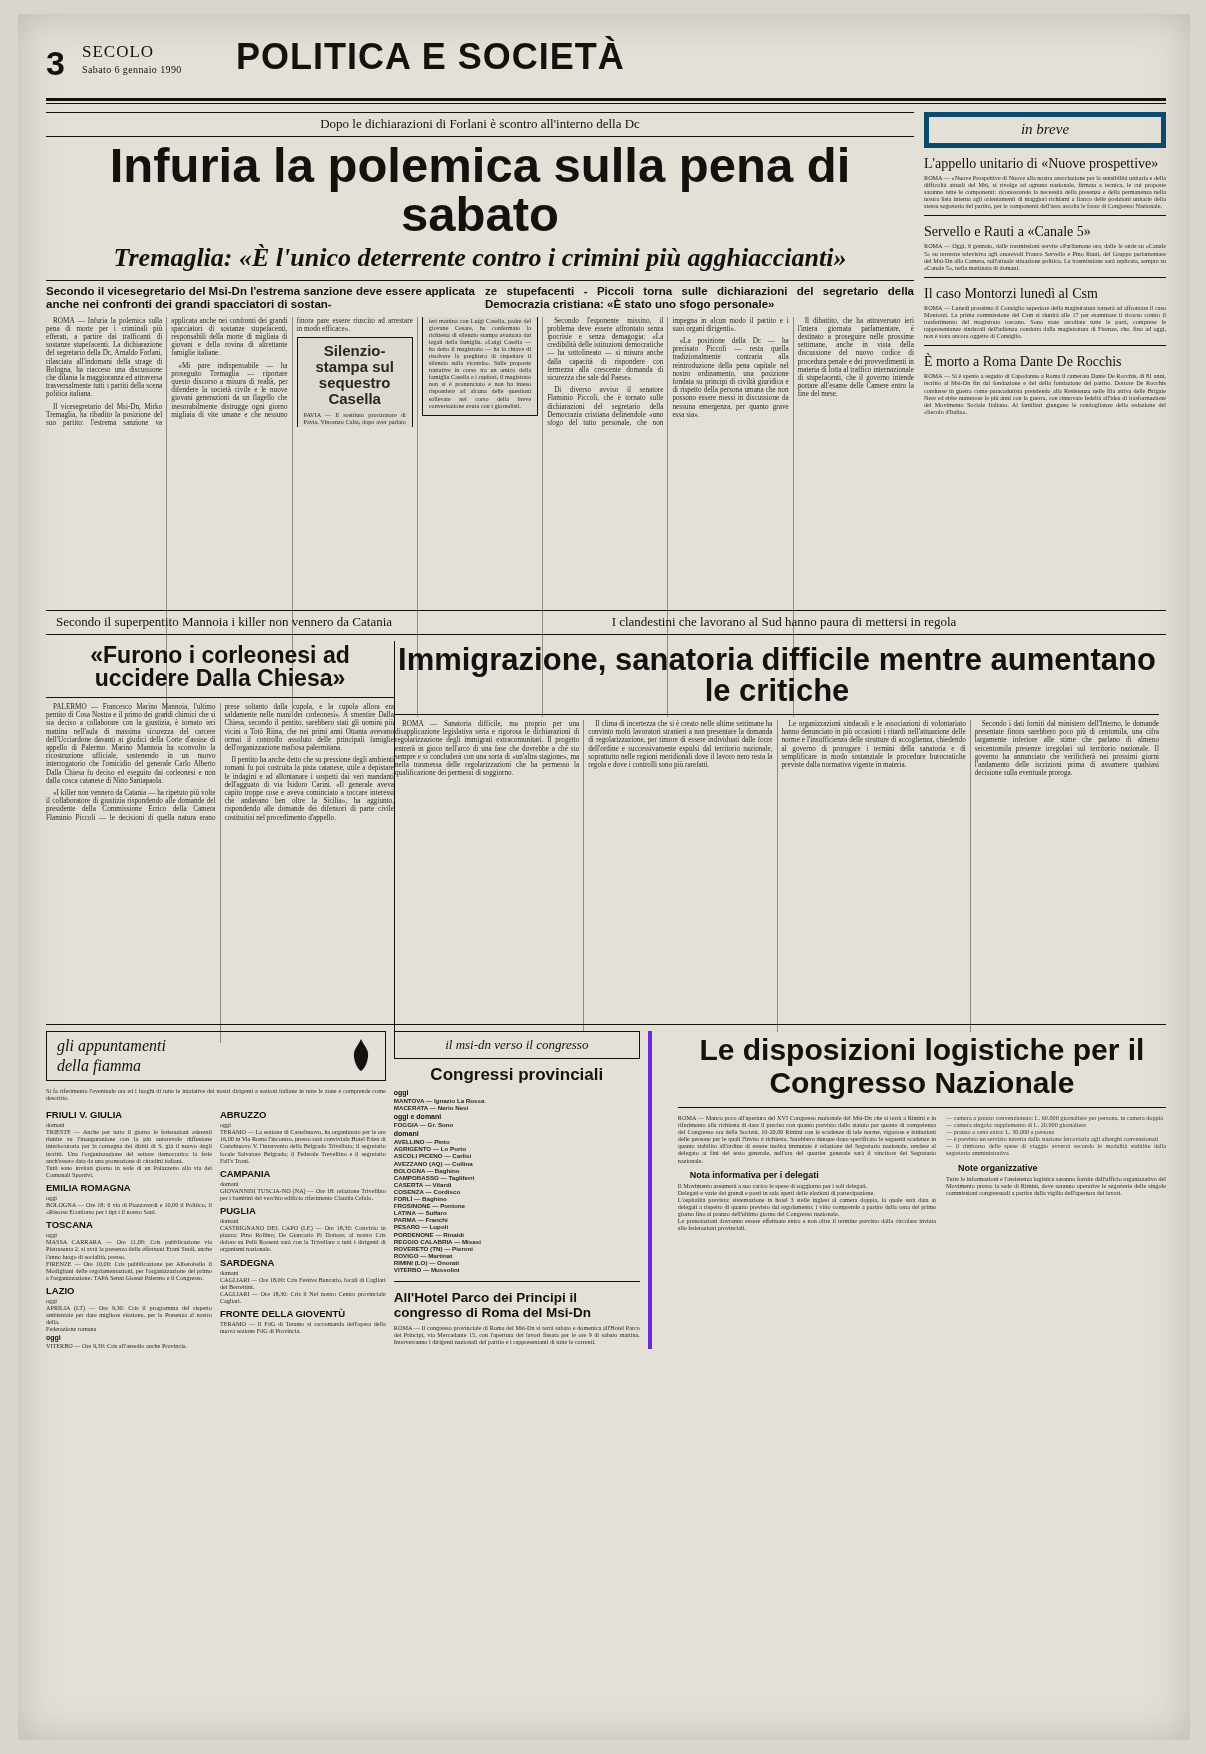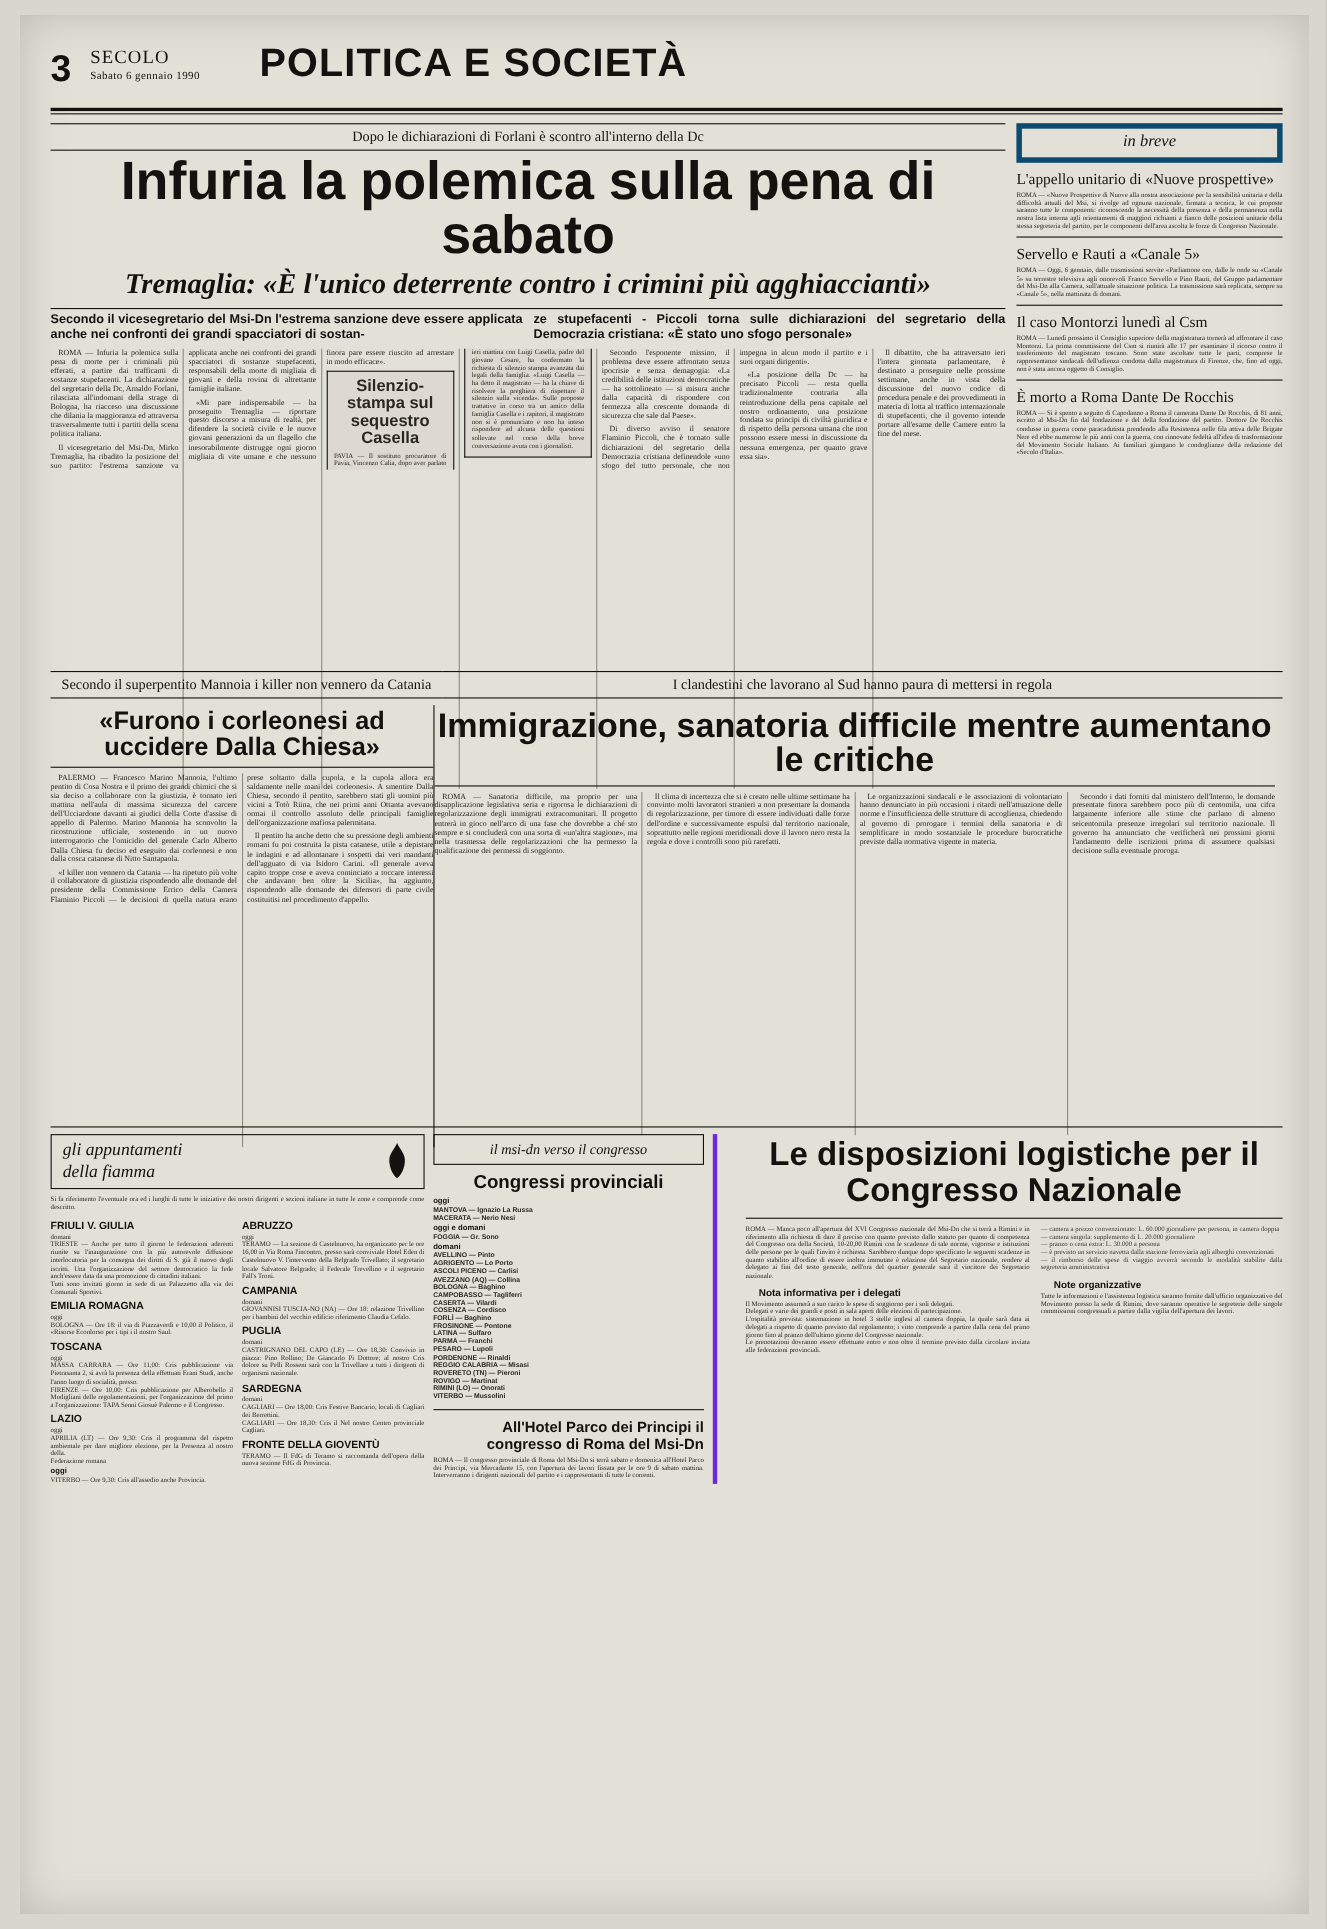--- a/index.html
+++ b/index.html
@@ -151,21 +151,21 @@
   .congr { width: 252px; padding: 0 8px; }
   .congr-head {
     border: 1px solid #14110f; height: 26px; position: relative; margin: 0 0 6px;
   }
   .congr-head span {
     position: absolute; left: 0; right: 0; top: 5px; text-align: center;
     font-family: "Liberation Serif", serif; font-style: italic; font-size: 13px;
   }
   .ch { text-align: center; font-family: "Liberation Sans", sans-serif; font-weight: bold; font-size: 17px; margin: 6px 0 4px; }
   .hotel h3 {
-    text-align: right; font-family: "Liberation Sans", sans-serif;
+    text-align: left; font-family: "Liberation Sans", sans-serif;
     font-weight: bold; font-size: 13.5px; line-height: 15px; margin: 8px 0 4px;
   }
 
   .logis { width: 500px; padding-left: 26px; border-left: 4px solid #6d28d9; }
   .logis h1 {
     font-family: "Liberation Sans", sans-serif; font-weight: bold;
     font-size: 30px; line-height: 33px; text-align: center; margin: 2px 0 8px;
   }
   .noteh { font-family: "Liberation Sans", sans-serif; font-weight: bold; font-size: 9px; margin: 6px 12px 2px; }
   .blk { font-family: "Liberation Sans", sans-serif; font-weight: bold; }

